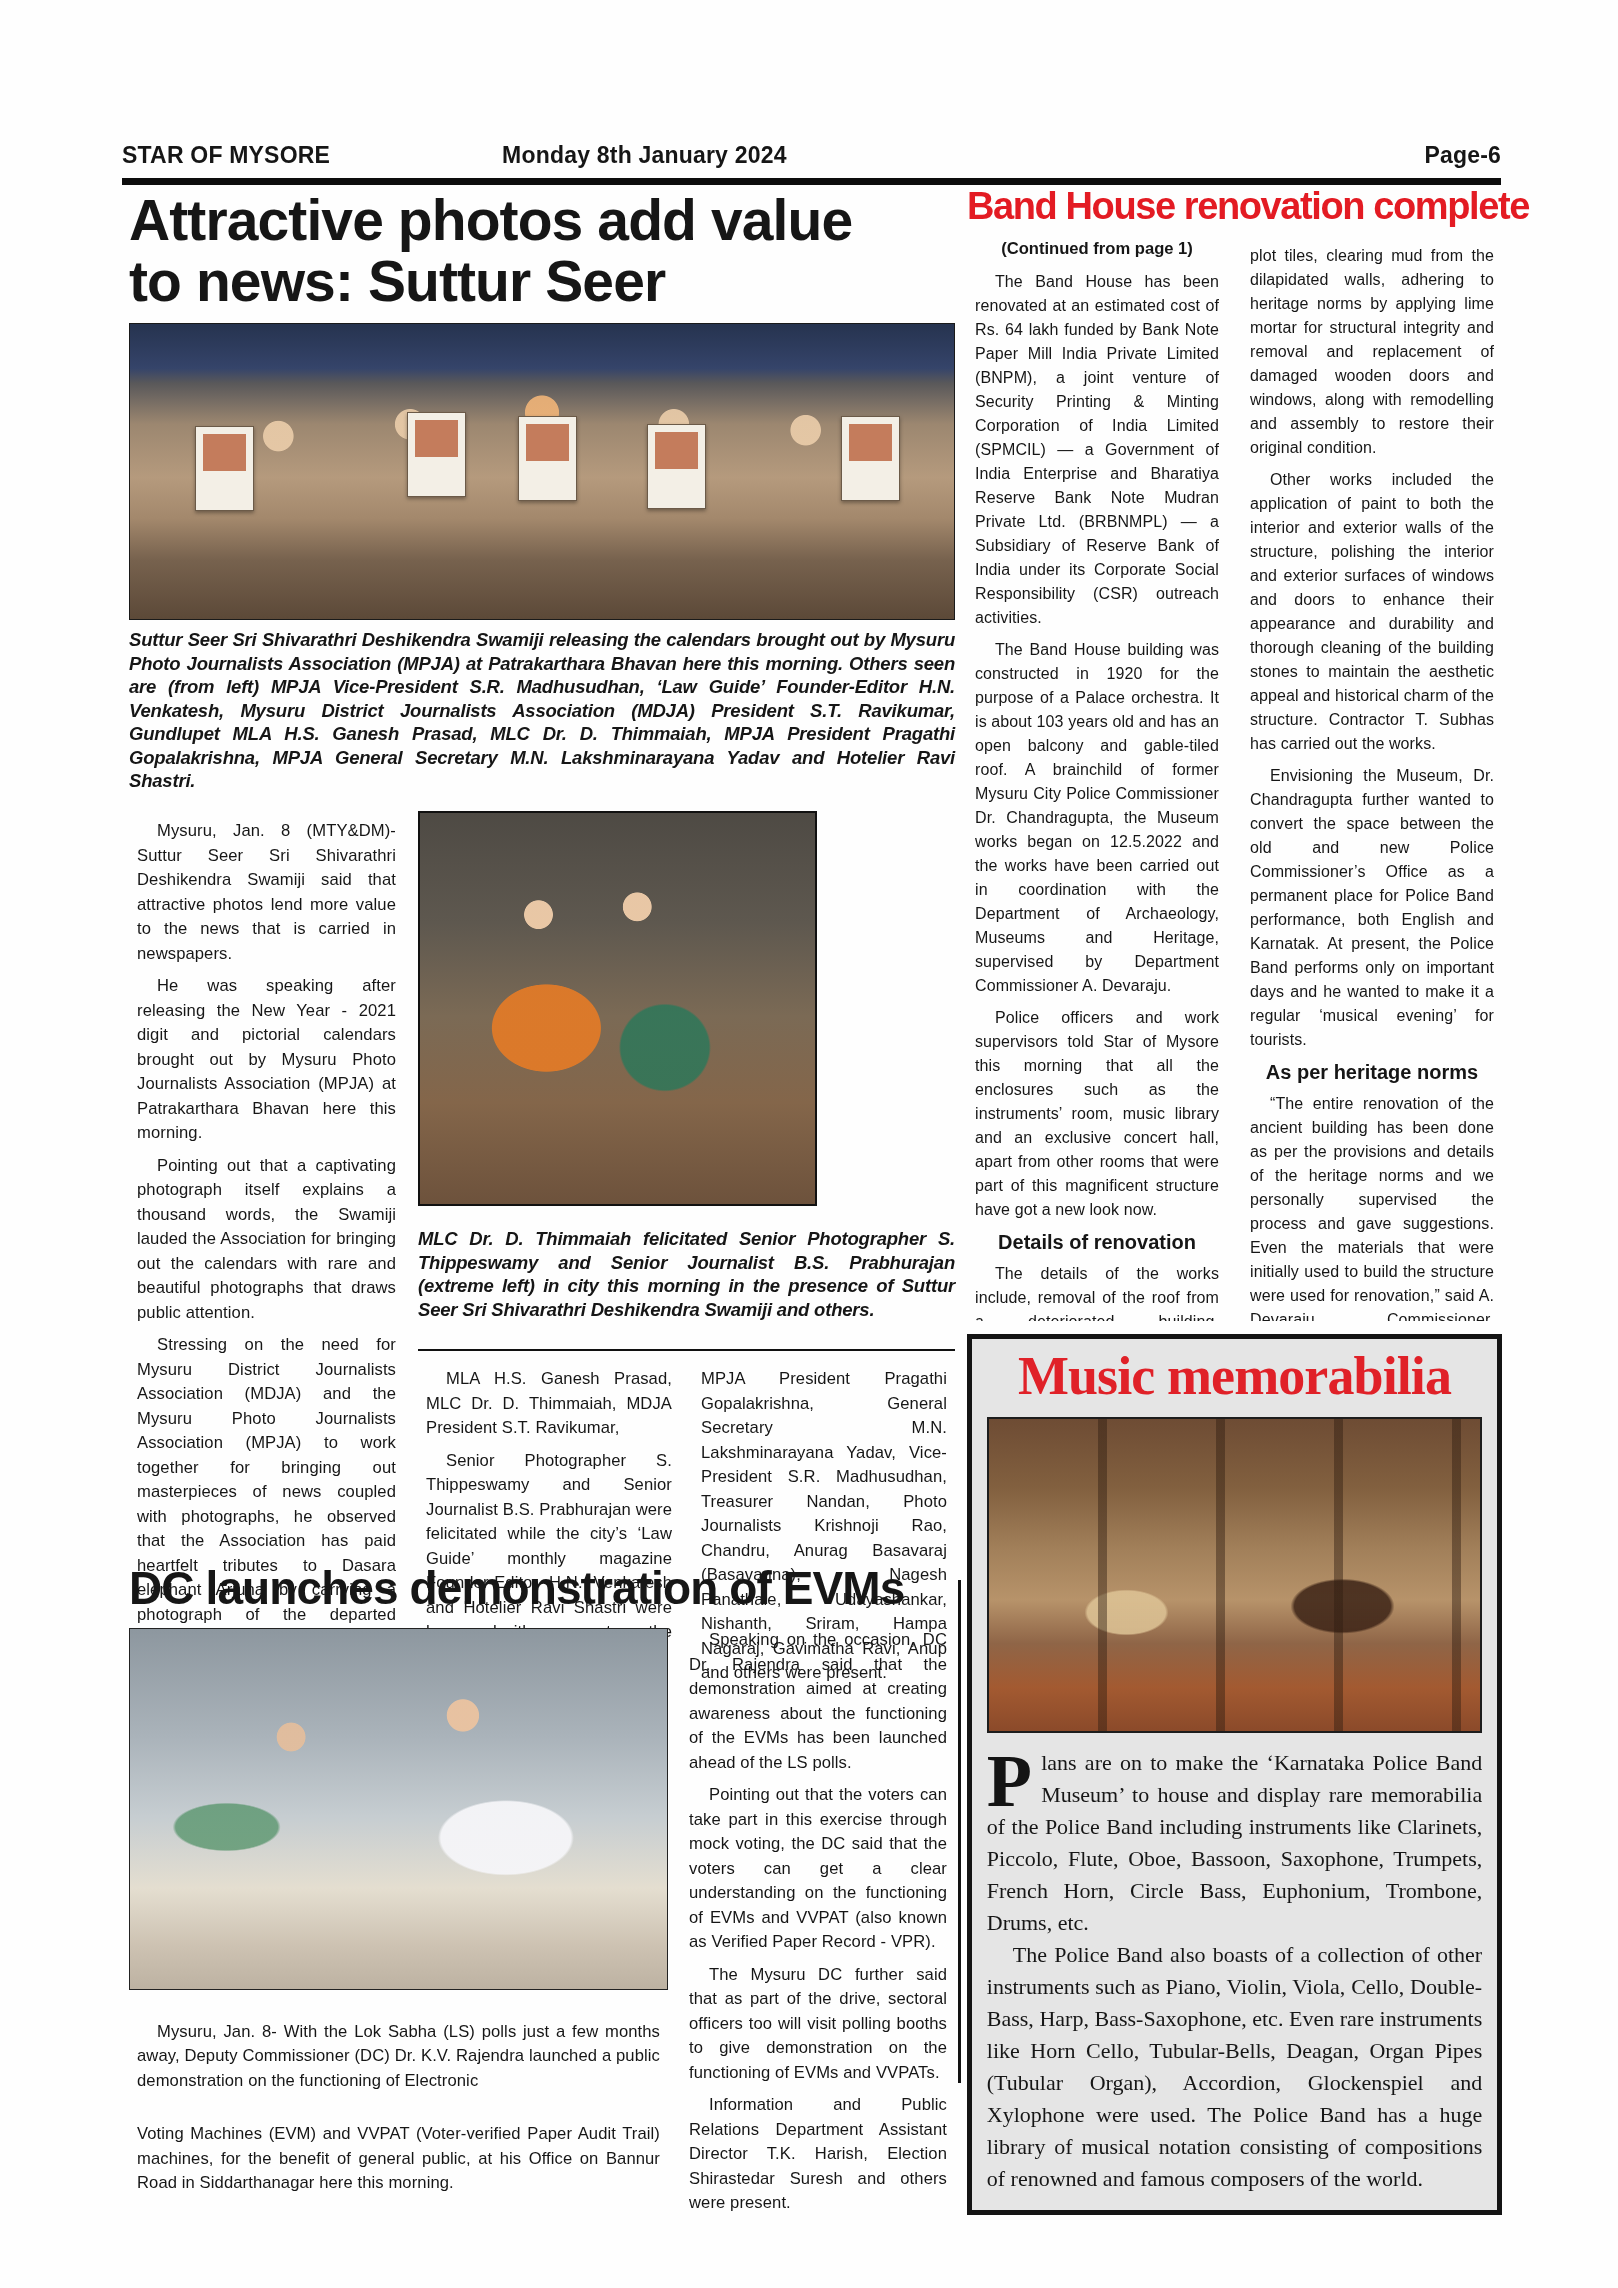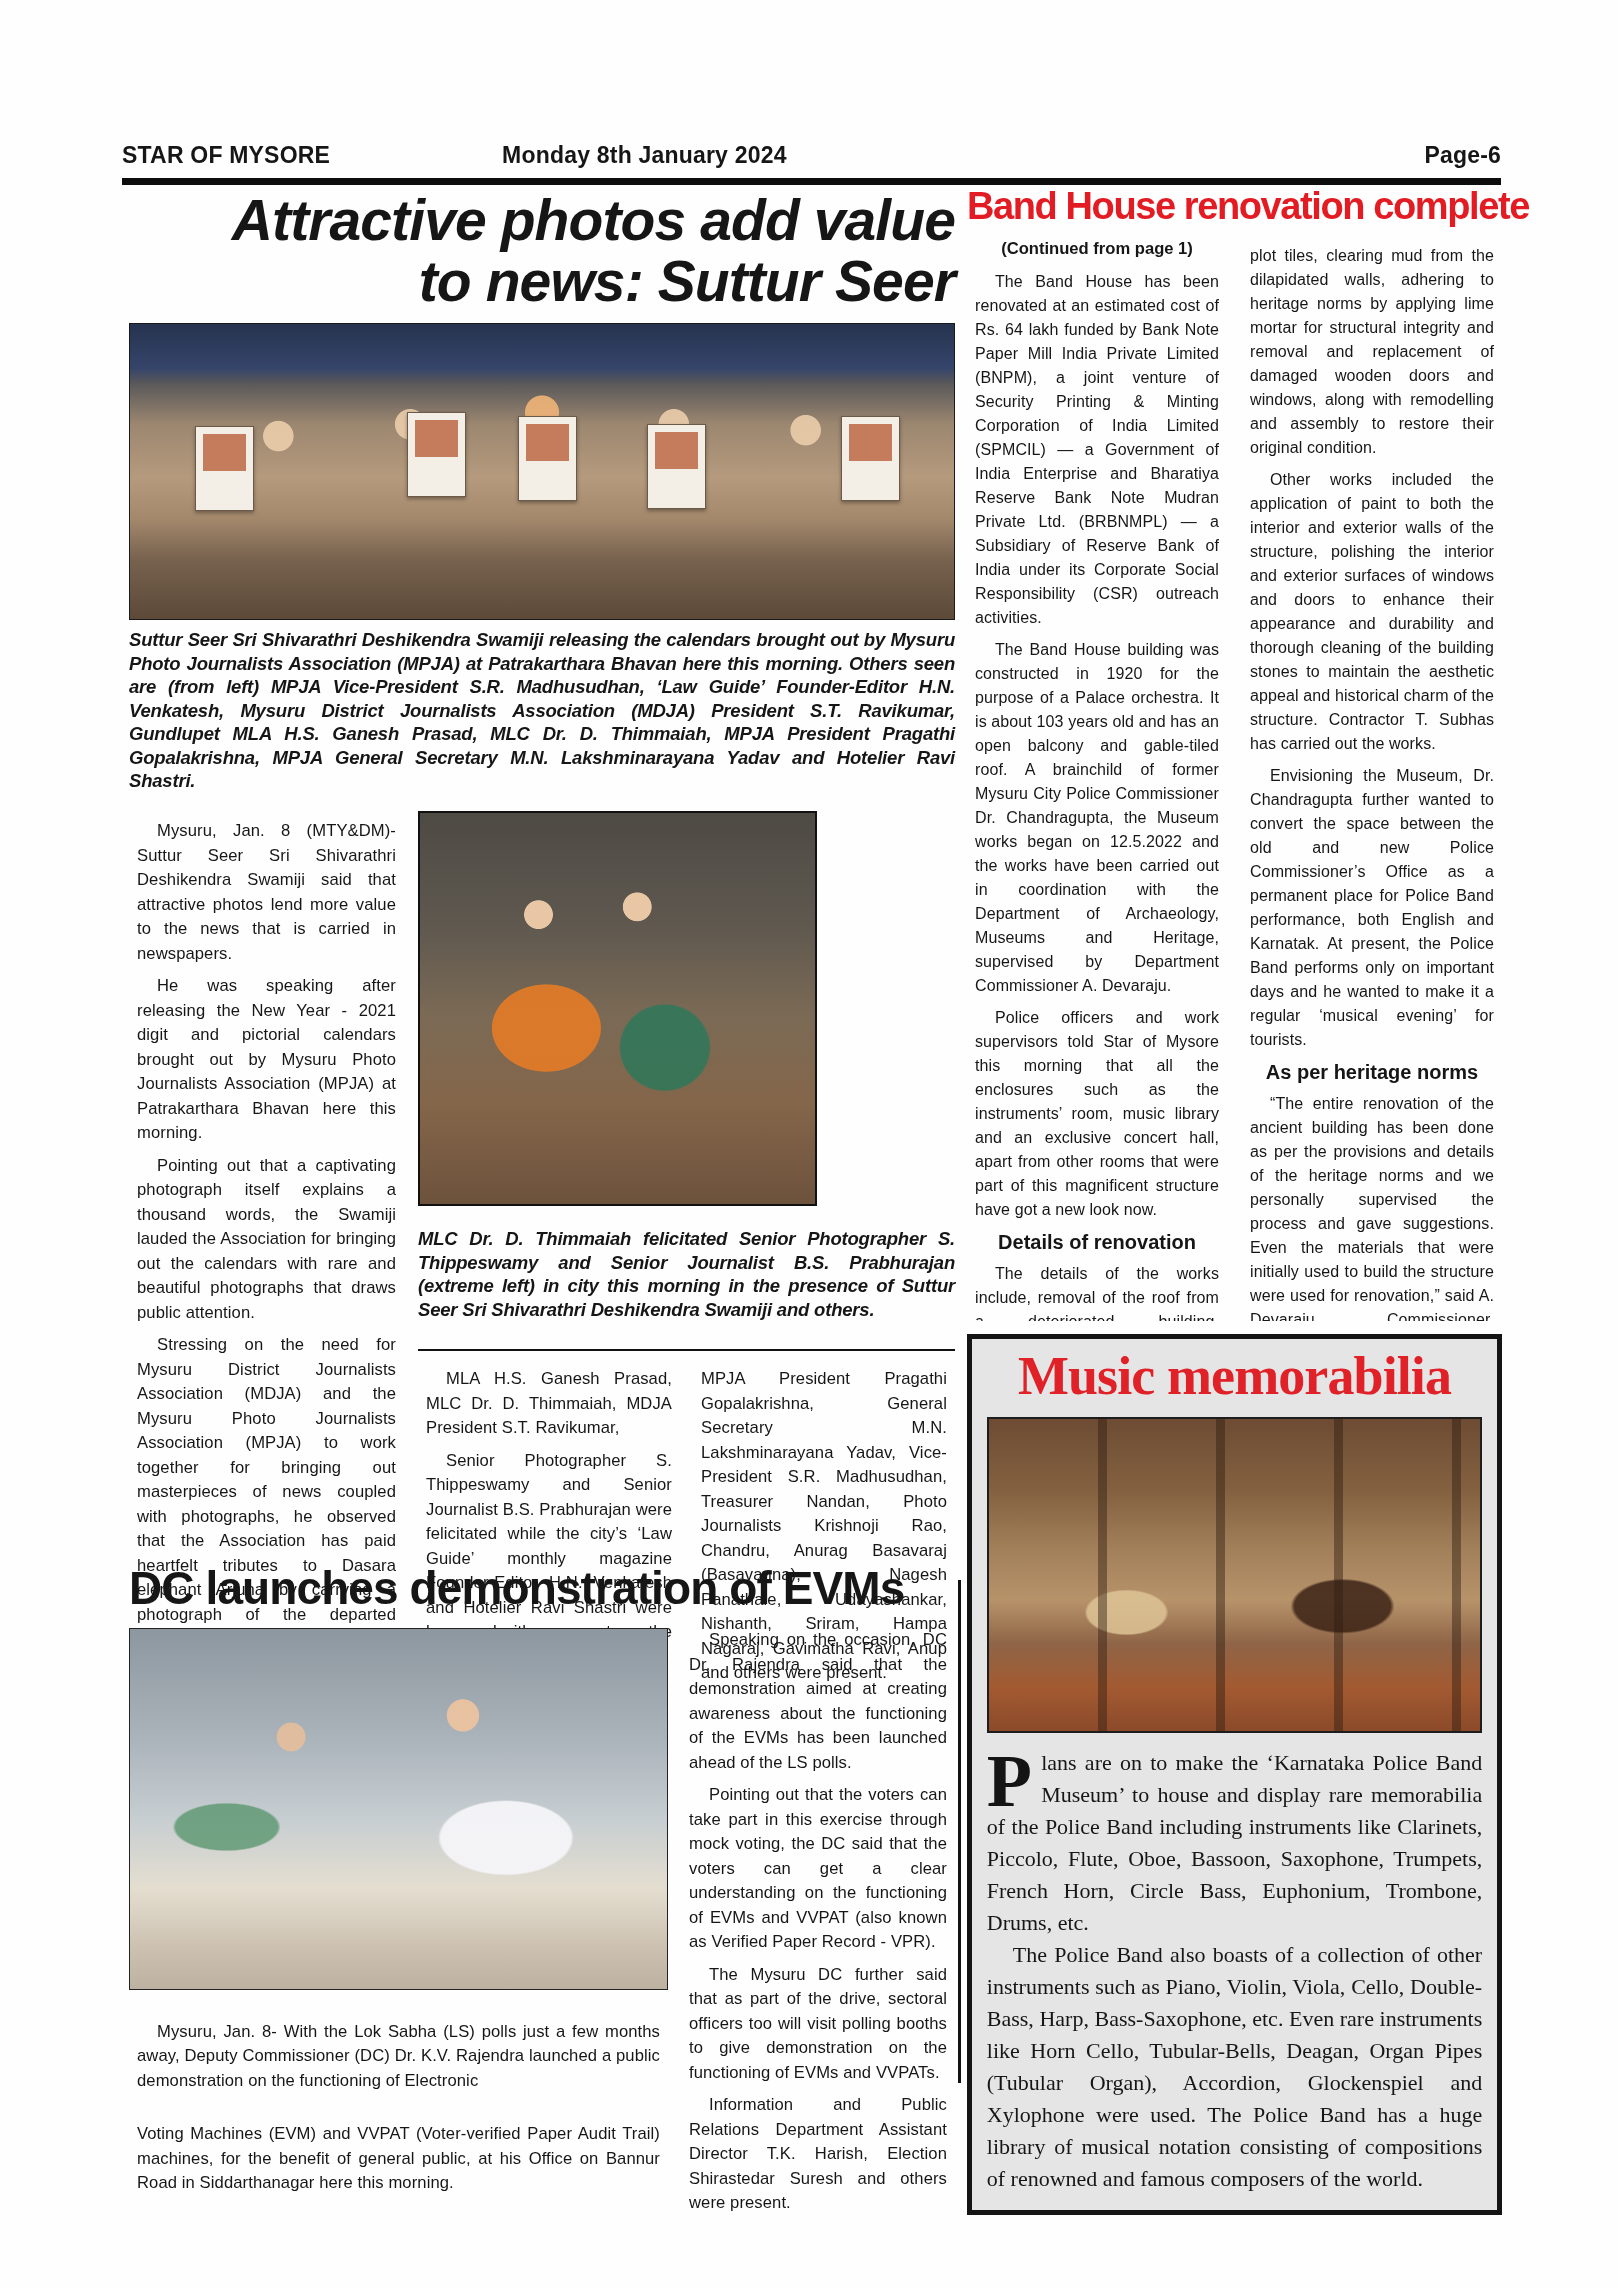--- a/index.html
+++ b/index.html
@@ -19,22 +19,22 @@
 
   
   p.body { font-size:16.6px; line-height:24.5px; text-align:justify; margin:8px;
     text-indent:20px; letter-spacing:0.1px; }
   p.body.cont { text-indent:0; }
   p.subhead { font-size:20px; line-height:24px; font-weight:bold; text-align:center; margin:0; }
   p.continued { font-size:16.6px; line-height:26px; font-weight:bold; text-align:center; margin:0; }
 
   
   .lead-section { position:absolute; left:129px; top:190px; width:826px; }
-  .main-headline { font-size:57px; line-height:61px; font-weight:bold; text-align:right;
-    letter-spacing:-0.9px; margin:0;font-style:italic; }
+  .main-headline { font-size:57px; line-height:61px; font-weight:bold; text-align:left;
+    letter-spacing:-0.9px; margin:0; }
   .photo { position:relative; overflow:hidden; }
   .photo1 { margin-top:11px; width:100%; height:297px; border:1.8px solid #1a1a1a;
     background:
       radial-gradient(circle at 18% 38%, rgba(235,205,170,.9) 0 14.8px, rgba(235,205,170,0) 15.7px),
       radial-gradient(circle at 34% 34%, rgba(235,205,170,.9) 0 14.8px, rgba(235,205,170,0) 15.7px),
       radial-gradient(circle at 50% 30%, rgba(240,180,120,.9) 0 16.6px, rgba(240,180,120,0) 17.5px),
       radial-gradient(circle at 66% 34%, rgba(235,205,170,.9) 0 14.8px, rgba(235,205,170,0) 15.7px),
       radial-gradient(circle at 82% 36%, rgba(235,205,170,.9) 0 14.8px, rgba(235,205,170,0) 15.7px),
       linear-gradient(180deg, #26334f 0%, #35446a 15%, #59585a 20%, #9c8770 34%,
         #b59a7d 52%, #a3886c 66%, #77624e 80%, #5c4938 100%); }

